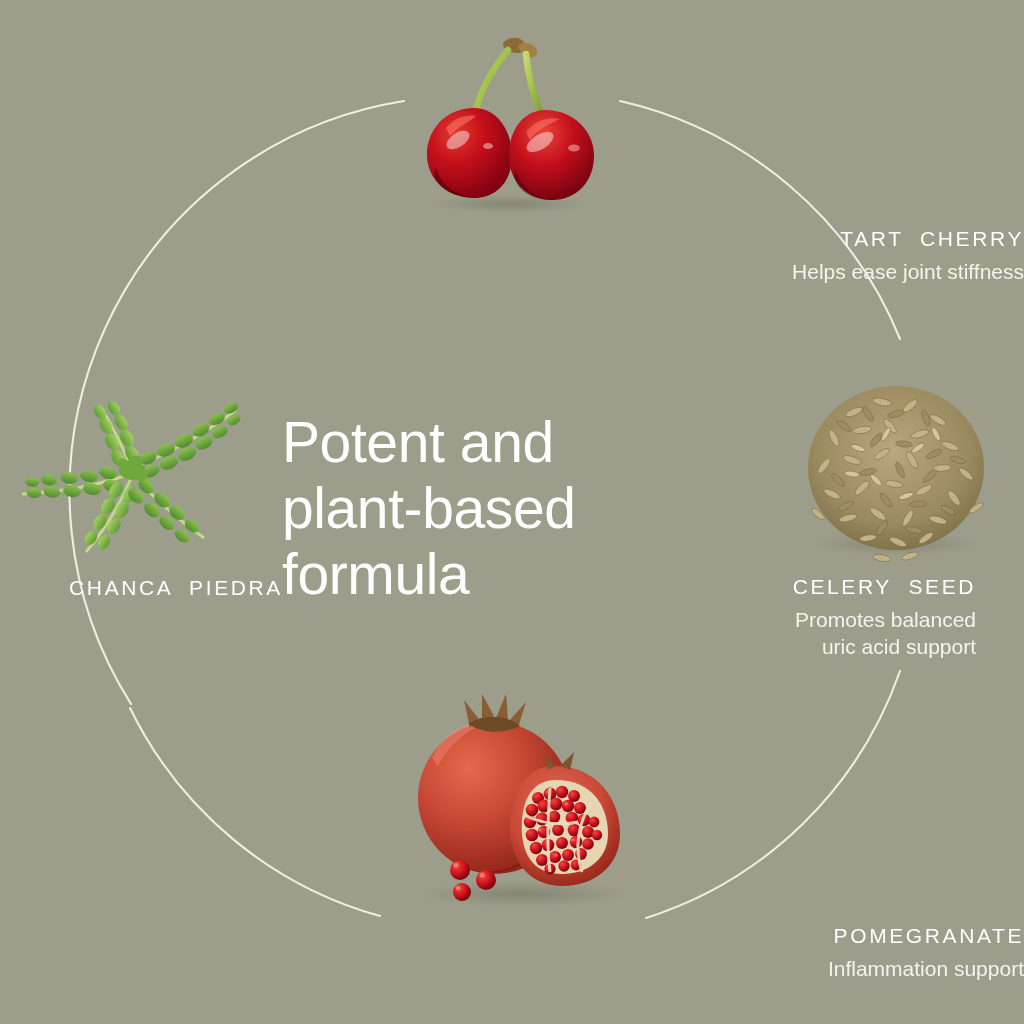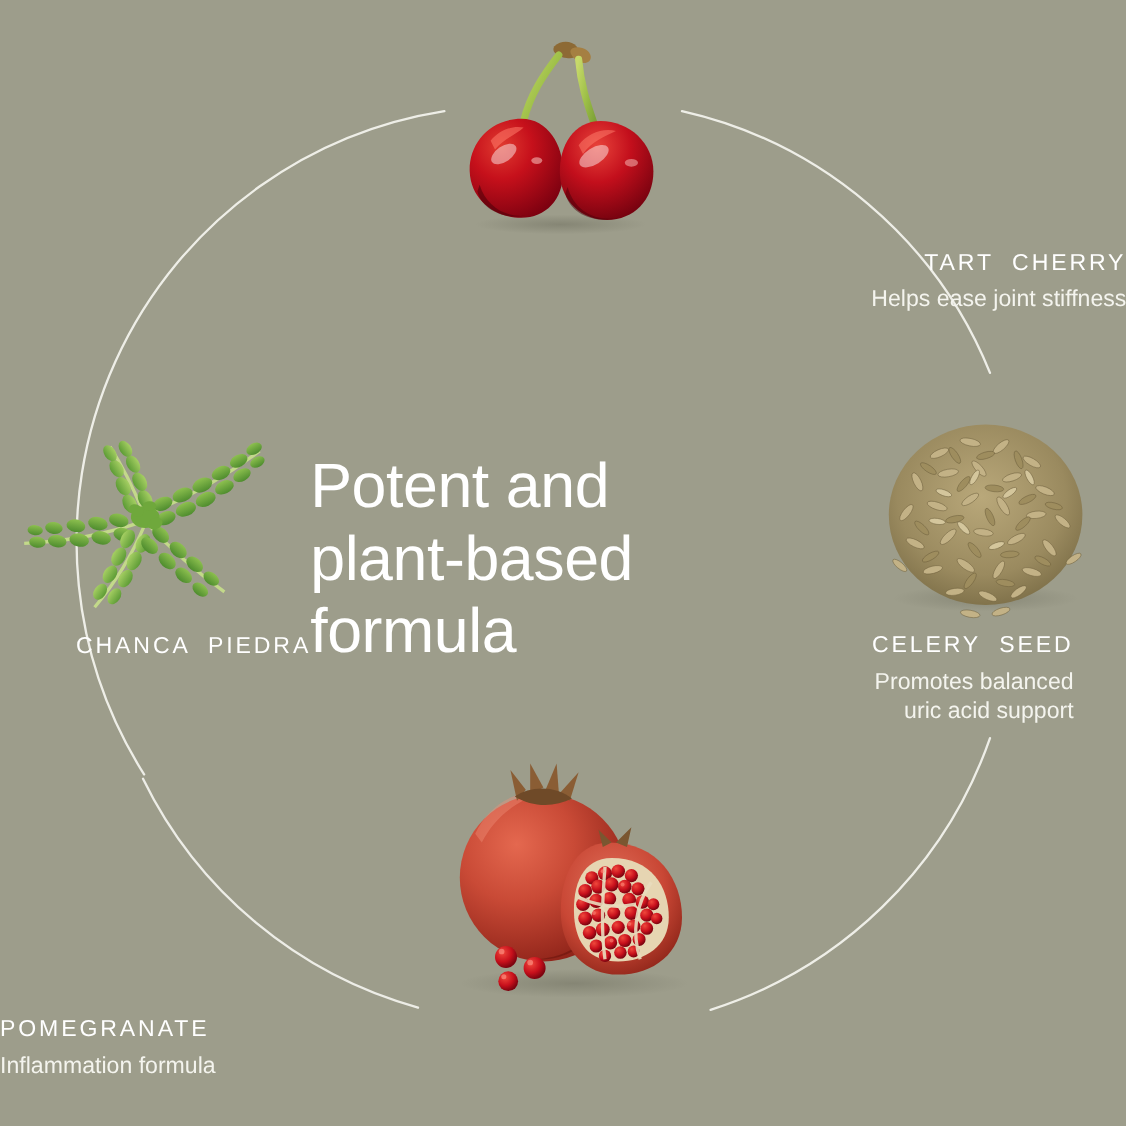--- a/index.html
+++ b/index.html
@@ -63,21 +63,21 @@
     text-align:center;
     width:260px;
   }
   #blk-celery {
     position:absolute; right:48px; top:574px;
     text-align:right;
     width:280px;
   }
   #blk-pom {
     position:absolute; left:0; right:0; top:923px;
-    text-align:left;
+    text-align:right;
   }
 
   
   .art { position:absolute; }
   #art-cherry  { left:400px; top:28px;  width:220px; height:190px; }
   #art-chanca  { left:8px;   top:358px; width:248px; height:206px; }
   #art-celery  { left:790px; top:368px; width:212px; height:202px; }
   #art-pom     { left:398px; top:688px; width:236px; height:224px; }
 </style>
 </head>
@@ -451,20 +451,20 @@
   </div>
 
   <div id="blk-celery">
     <div class="label-title">CELERY  SEED</div>
     <div class="label-desc">Promotes balanced
 uric acid support</div>
   </div>
 
   <div id="blk-pom">
     <div class="label-title">POMEGRANATE</div>
-    <div class="label-desc">Inflammation formula</div>
+    <div class="label-desc">Inflammation support</div>
   </div>
 
   <div id="blk-chanca">
     <div class="label-title">CHANCA  PIEDRA</div>
   </div>
 
 </div>
 
 </body></html>

